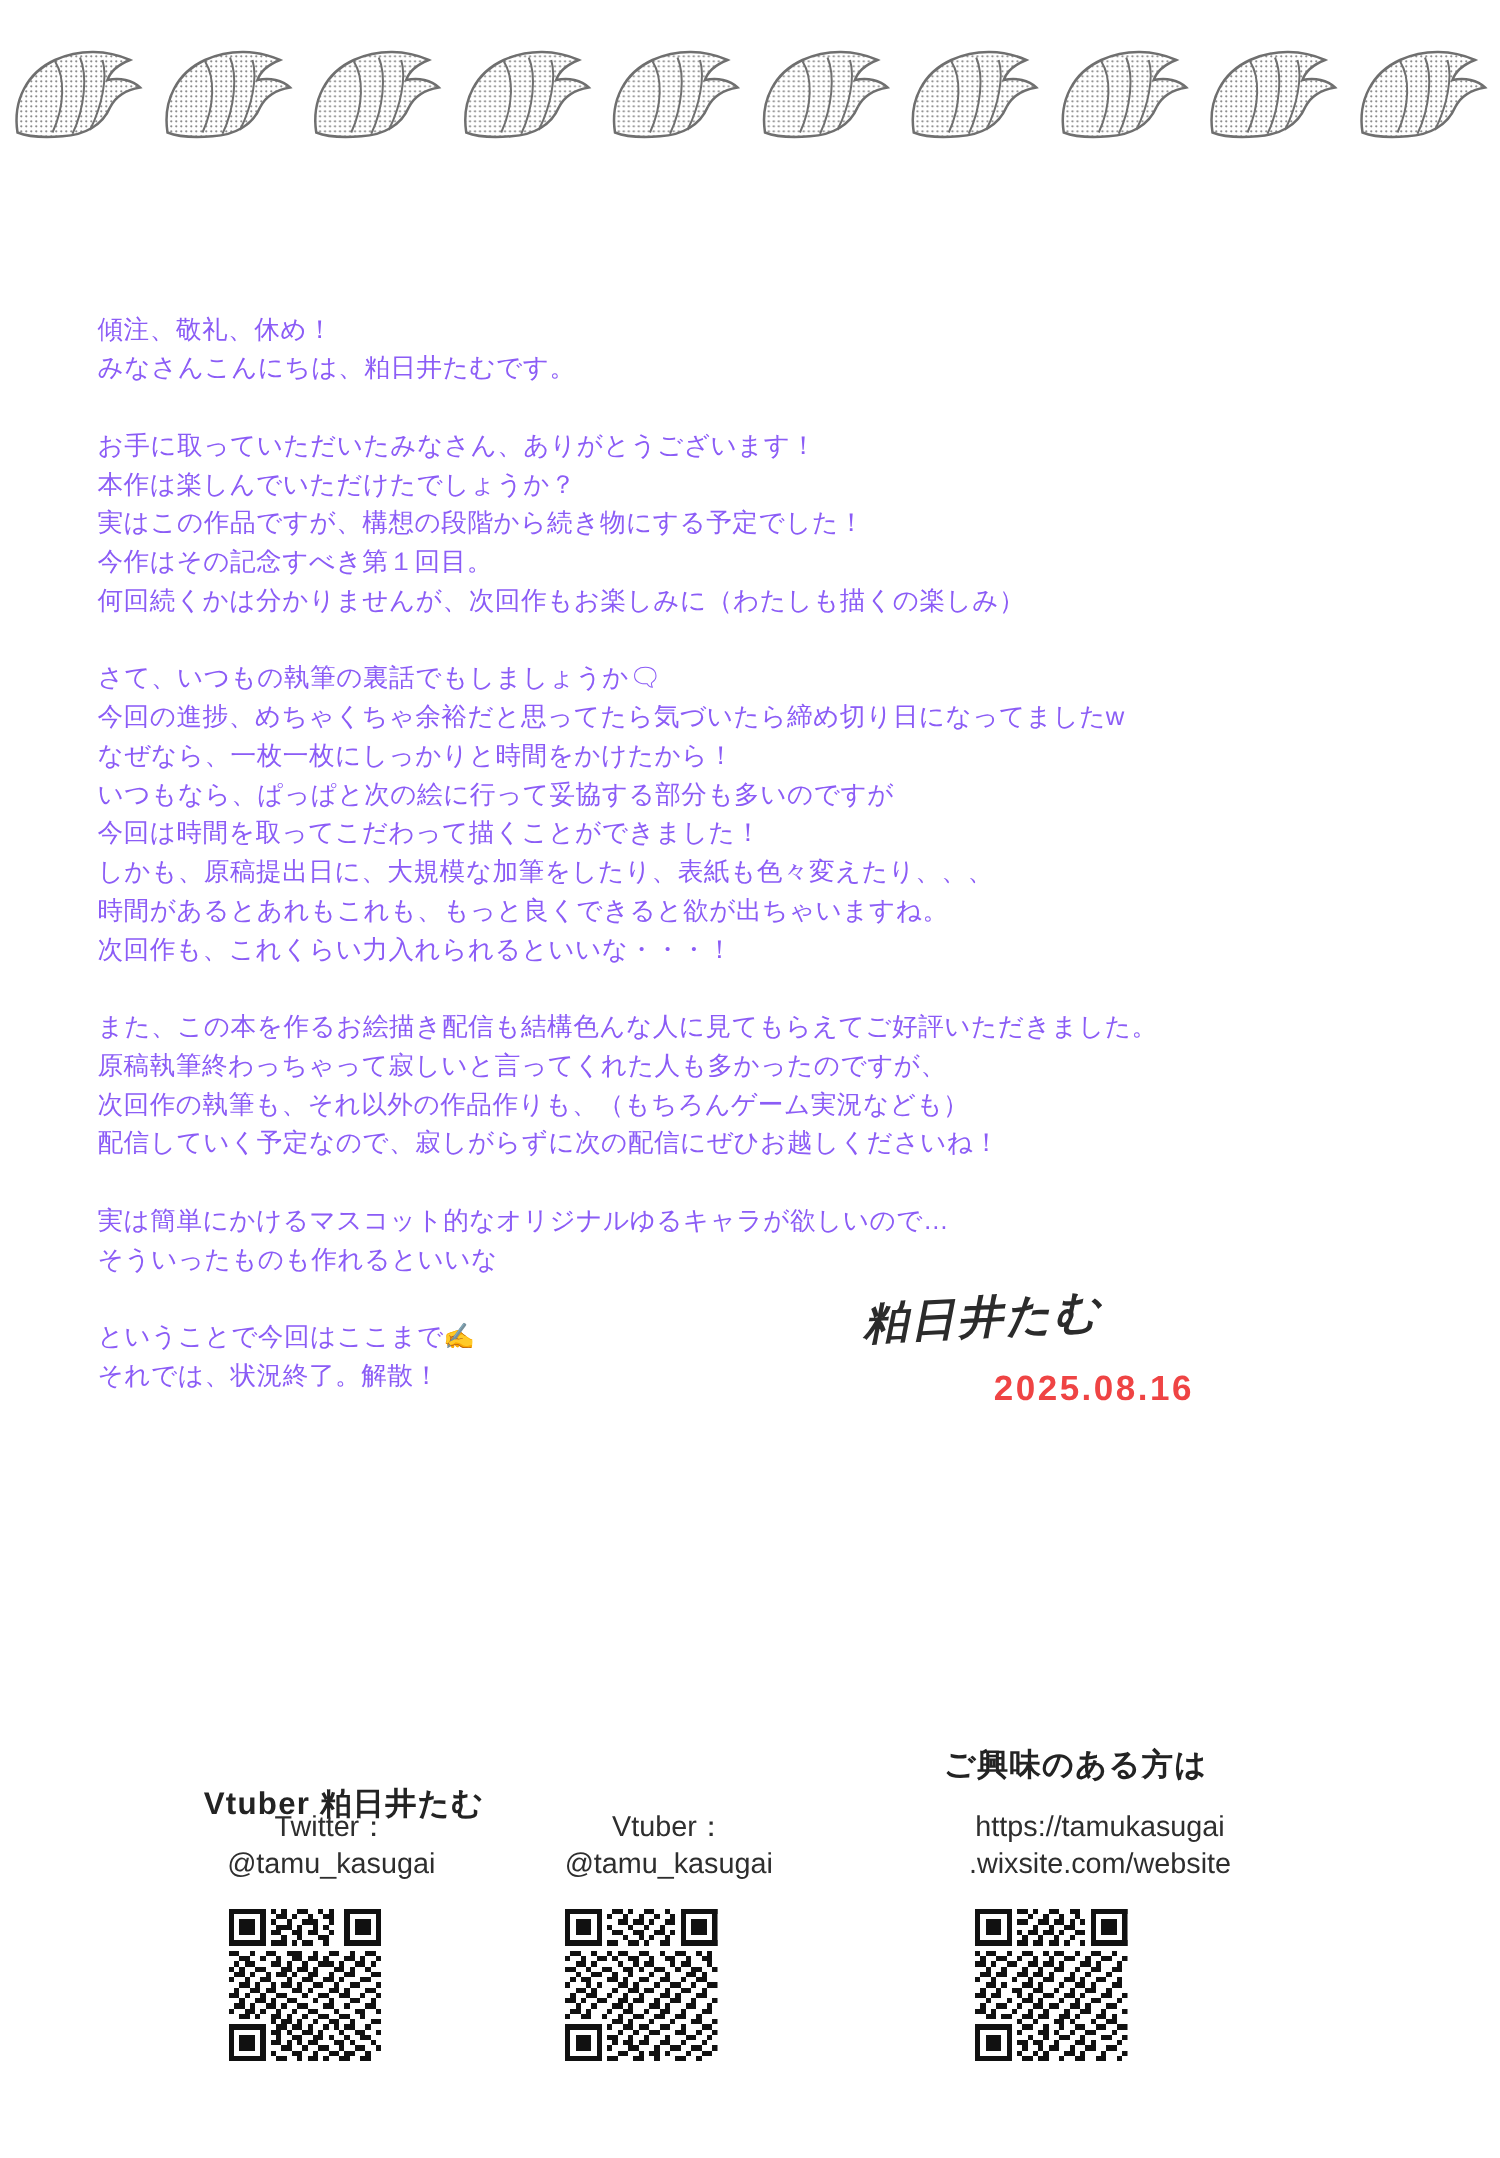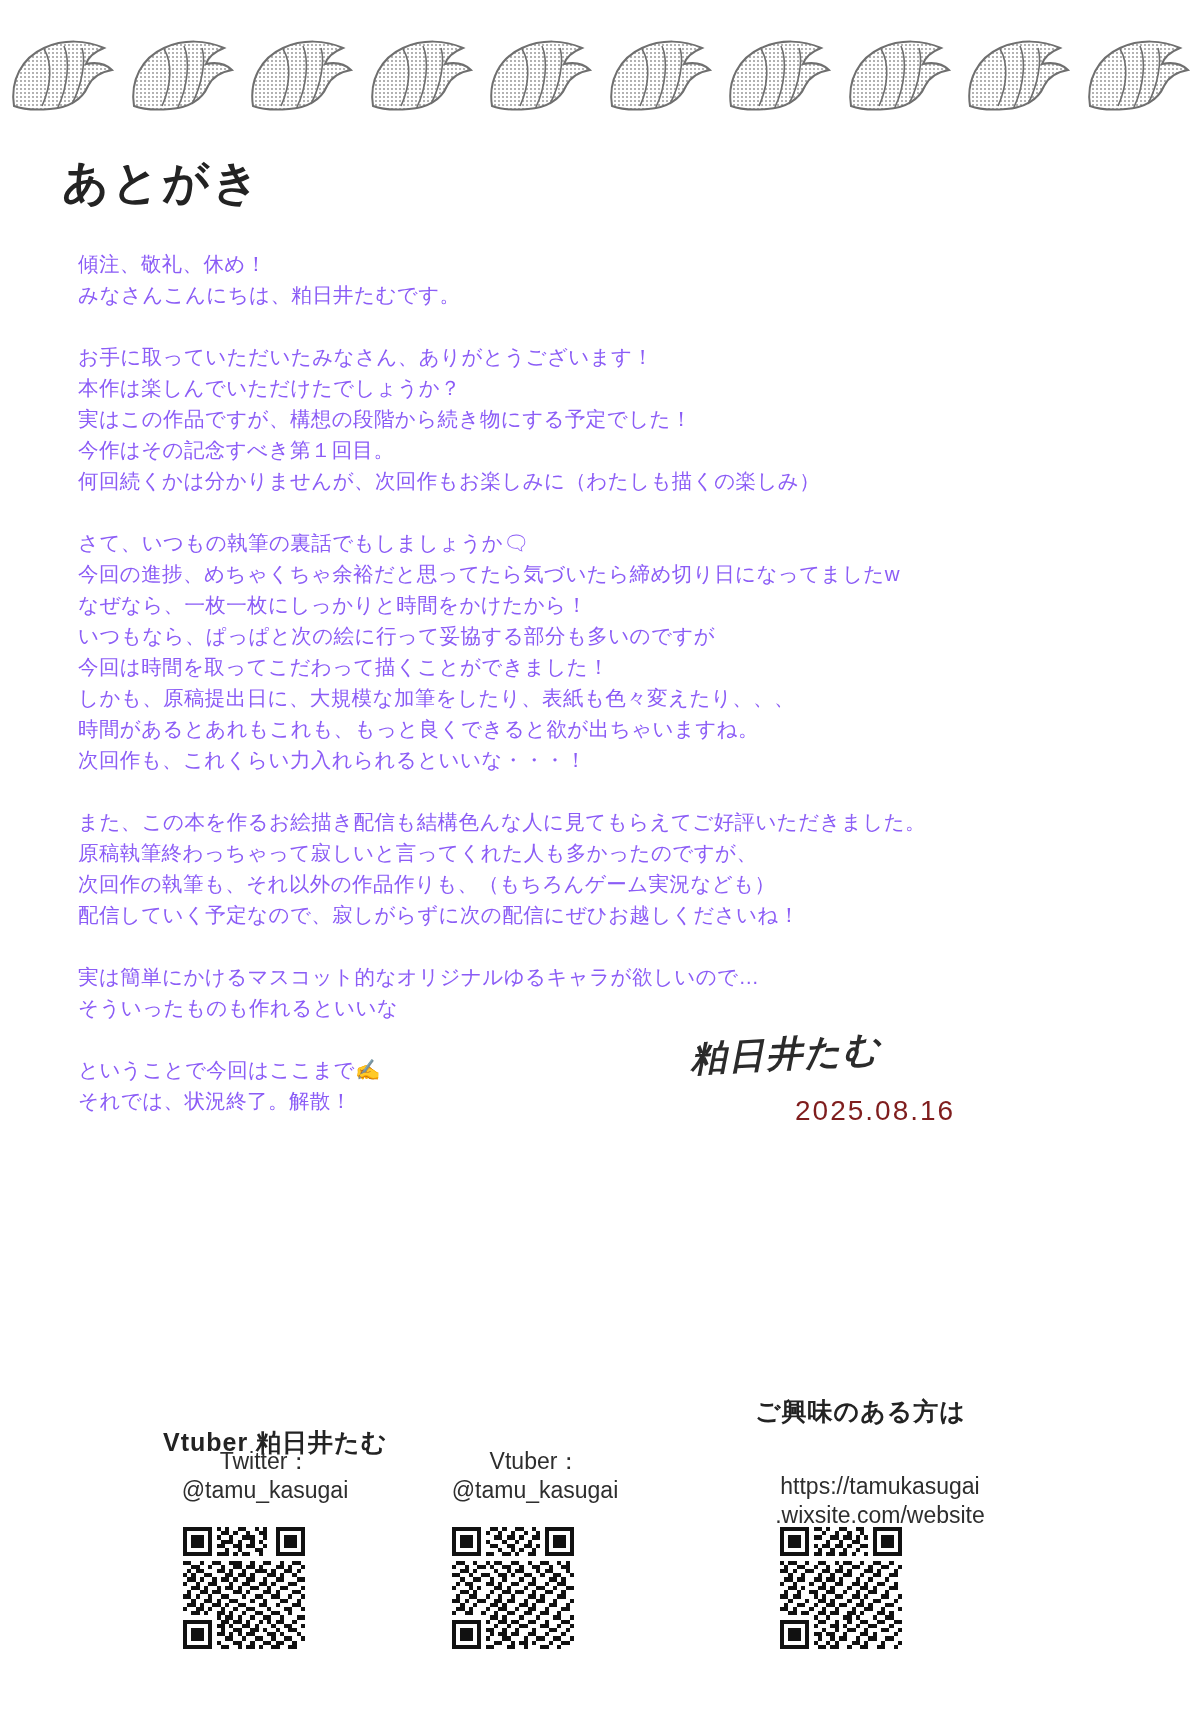--- a/index.html
+++ b/index.html
@@ -74,22 +74,23 @@
     font-weight: bold;
     color: #2b2b2b;
     transform: rotate(-3deg);
     letter-spacing: 2px;
   }
   .sig-date {
     position: absolute;
     left: 795px;
     top: 1095px;
     font-size: 28px;
-    color: #7f1d1d;
+    color: #ef4444;
     letter-spacing: 2px;
+    font-weight: bold;
   }
 
   .outro-text {
     position: absolute;
     left: 80px;
     top: 1230px;
     width: 1000px;
     font-size: 21px;
     line-height: 33px;
     color: #2e2e2e;
@@ -118,21 +119,21 @@
   .link-block {
     position: absolute;
     text-align: center;
     font-size: 23px;
     line-height: 29px;
     color: #2e2e2e;
     white-space: pre-line;
   }
   .lb-twitter { left: 150px; top: 52px; width: 230px; }
   .lb-youtube { left: 420px; top: 52px; width: 230px; }
-  .lb-site    { left: 735px; top: 52px; width: 290px; margin-top: 25px; }
+  .lb-site    { left: 735px; top: 52px; width: 290px; }
 
   .qr {
     position: absolute;
     width: 122px;
     height: 122px;
   }
   .qr-twitter { left: 183px; top: 132px; }
   .qr-youtube { left: 452px; top: 132px; }
   .qr-site    { left: 780px; top: 132px; }
 </style>
@@ -203,21 +204,20 @@
       <path d="M74 20 C78 34 74 56 64 76" fill="none" stroke="#6f6f6f" stroke-width="1.6"></path>
     </svg>
     <svg class="wing" viewBox="0 0 108 86">
       <path d="M6 78 C2 52 14 30 36 20 C56 11 78 12 96 20 C86 24 80 30 78 36 C88 34 98 36 104 42 C92 44 84 50 80 58 C74 72 60 80 42 81 C30 82 16 82 6 78 Z" fill="url(#hatch)" stroke="#6f6f6f" stroke-width="2"></path>
       <path d="M36 21 C44 34 44 56 34 78" fill="none" stroke="#6f6f6f" stroke-width="1.6"></path>
       <path d="M56 18 C62 32 60 58 50 79" fill="none" stroke="#6f6f6f" stroke-width="1.6"></path>
       <path d="M74 20 C78 34 74 56 64 76" fill="none" stroke="#6f6f6f" stroke-width="1.6"></path>
     </svg>
   </div>
 
-  <div class="title">あとがき</div>
 
   <div class="body-text">傾注、敬礼、休め！
 みなさんこんにちは、粕日井たむです。
 
 お手に取っていただいたみなさん、ありがとうございます！
 本作は楽しんでいただけたでしょうか？
 実はこの作品ですが、構想の段階から続き物にする予定でした！
 今作はその記念すべき第１回目。
 何回続くかは分かりませんが、次回作もお楽しみに（わたしも描くの楽しみ）
 

